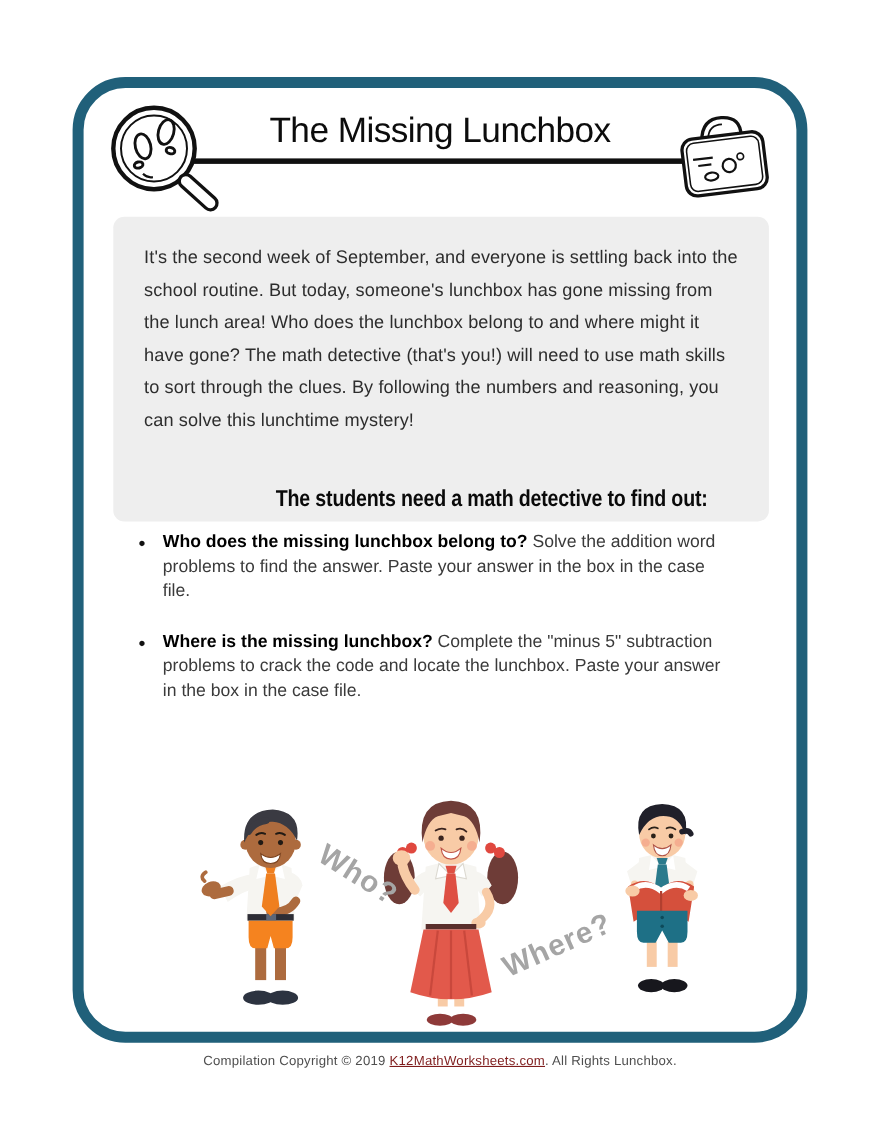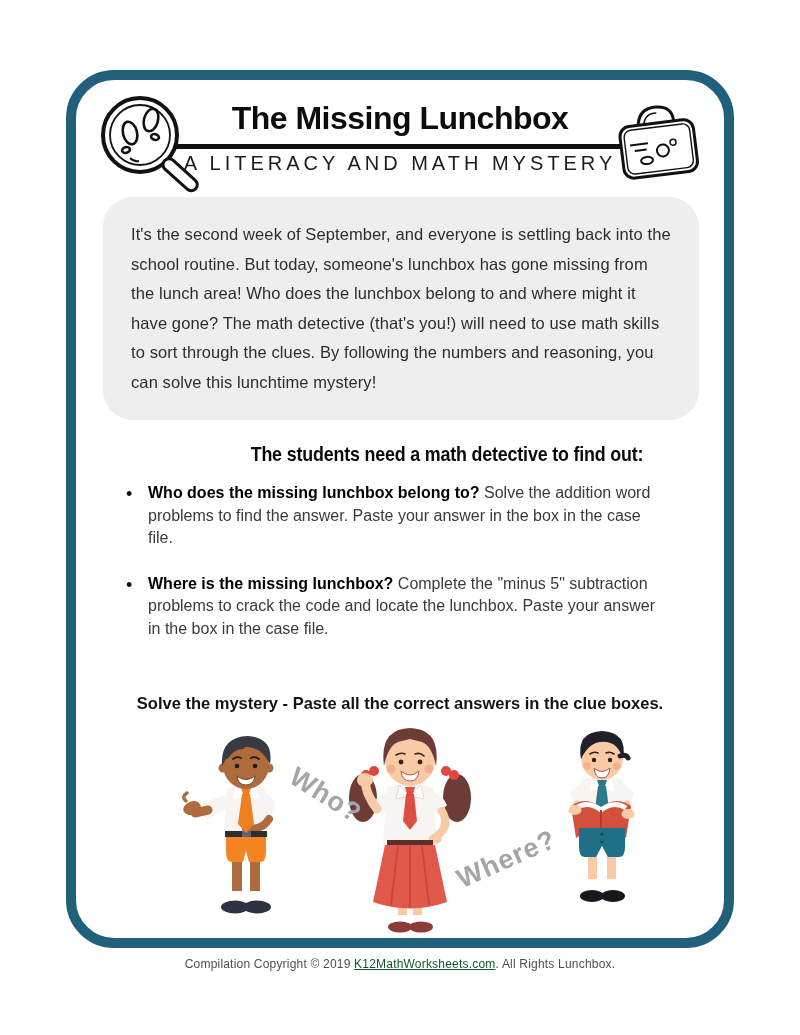--- a/index.html
+++ b/index.html
@@ -15,30 +15,30 @@
     box-sizing:border-box;
   }
   
   .divider{
     position:absolute;left:84px;top:64px;width:484px;height:5px;background:#101010;
   }
   .magnifier{position:absolute;left:16px;top:12px;}
   .lunchbox{position:absolute;left:532px;top:18px;}
   .title{
     position:absolute;left:0;top:20px;width:100%;text-align:center;
-    font-size:32px;font-weight:700;letter-spacing:-0.5px;color:#0c0c0c;
+    font-size:32px;font-weight:400;letter-spacing:-0.5px;color:#0c0c0c;
   }
   .subtitle{
     position:absolute;left:0;top:72px;width:100%;text-align:center;
     font-size:20px;letter-spacing:4px;color:#1c1c1c;
   }
   
   .intro-box{
-    position:absolute;left:27px;top:117px;width:596px;height:223px;
-    background:#eeeeee;border-radius:30px;box-sizing:border-box;
+    position:absolute;left:27px;top:117px;width:596px;height:277px;
+    background:#eeeeee;border-radius:10px;box-sizing:border-box;
     padding:23px 28px 0 28px;
   }
   .intro-text{
     font-size:16.5px;line-height:29.5px;color:#2d2d2d;letter-spacing:0.1px;
   }
   
   .tasks-heading-wrap{
     position:absolute;left:0;top:362px;width:100%;display:flex;justify-content:center;padding-left:47px;
   }
   .tasks-heading{
@@ -67,33 +67,32 @@
     position:absolute;font-size:27px;font-weight:800;color:#a5a5a5;
     letter-spacing:1px;white-space:nowrap;
   }
   .who-label{left:210px;top:700px;transform:rotate(32deg);}
   .where-label{left:378px;top:764px;transform:rotate(-24deg);}
   
   .footer{
     position:absolute;left:0;top:957px;width:100%;text-align:center;
     font-size:12px;color:#4f4f4f;letter-spacing:0.2px;
   }
-  .footer a{color:#14532d;text-decoration:underline;}
+  .footer a{color:#7f1d1d;text-decoration:underline;}
 </style>
 </head>
 <body>
 
 <div class="sheet">
 
   <div class="frame">
 
     <div class="divider"></div>
 
     <div class="title">The Missing Lunchbox</div>
-    <div class="subtitle">A LITERACY AND MATH MYSTERY</div>
 
     <span class="magnifier">
       <svg width="118" height="108" viewBox="0 0 118 108">
         <circle cx="48" cy="43" r="37" fill="#fff" stroke="#111" stroke-width="4"></circle>
         <circle cx="48" cy="43" r="30" fill="#fff" stroke="#111" stroke-width="1.8"></circle>
         <g fill="#fff" stroke="#111" stroke-width="2.6">
           <ellipse cx="38" cy="41" rx="7" ry="11.5" transform="rotate(-14 38 41)"></ellipse>
           <ellipse cx="34" cy="58" rx="4" ry="2.8" transform="rotate(-14 34 58)"></ellipse>
           <ellipse cx="59" cy="28" rx="7" ry="11.5" transform="rotate(15 59 28)"></ellipse>
           <ellipse cx="63" cy="45" rx="4" ry="2.8" transform="rotate(15 63 45)"></ellipse>
@@ -134,21 +133,20 @@
         <b>Who does the missing lunchbox belong to?</b>
         <span>Solve the addition word problems to find the answer. Paste your answer in the box in the case file.</span>
       </div>
       <div class="task-item">
         <span class="bullet">•</span>
         <b>Where is the missing lunchbox?</b>
         <span>Complete the "minus 5" subtraction problems to crack the code and locate the lunchbox. Paste your answer in the box in the case file.</span>
       </div>
     </div>
 
-    <div class="solve-line">Solve the mystery - Paste all the correct answers in the clue boxes.</div>
 
     <span class="kid kid-boy-orange">
       <svg width="128" height="186" viewBox="0 0 128 186">
 
         <rect x="50" y="126" width="10" height="38" fill="#ad6b3e"></rect>
         <rect x="68" y="126" width="10" height="38" fill="#ad6b3e"></rect>
         <rect x="48" y="159" width="13" height="11" fill="#fff"></rect>
         <rect x="66" y="159" width="13" height="11" fill="#fff"></rect>
         <ellipse cx="53" cy="175" rx="14" ry="6.5" fill="#2c3340"></ellipse>
         <ellipse cx="75" cy="175" rx="14" ry="6.5" fill="#2c3340"></ellipse>

